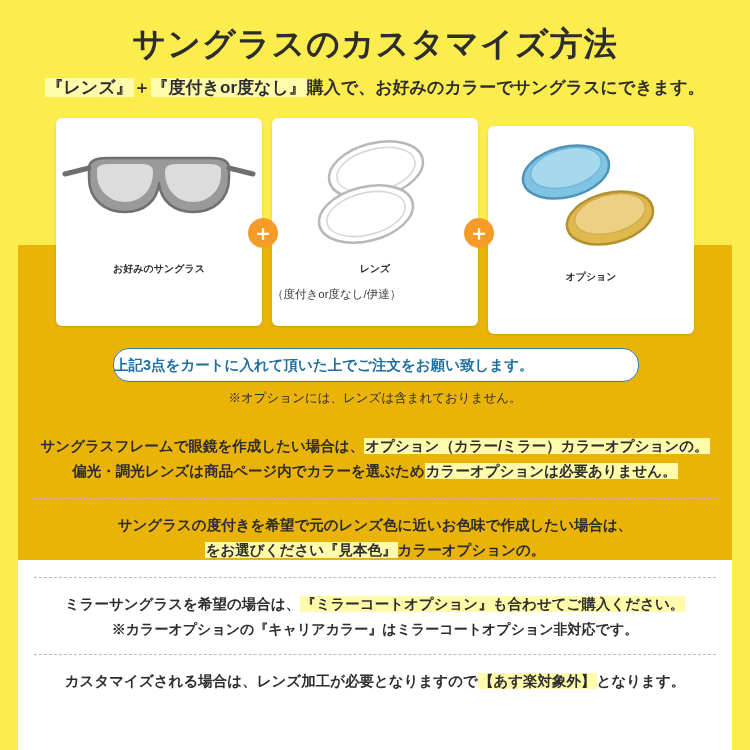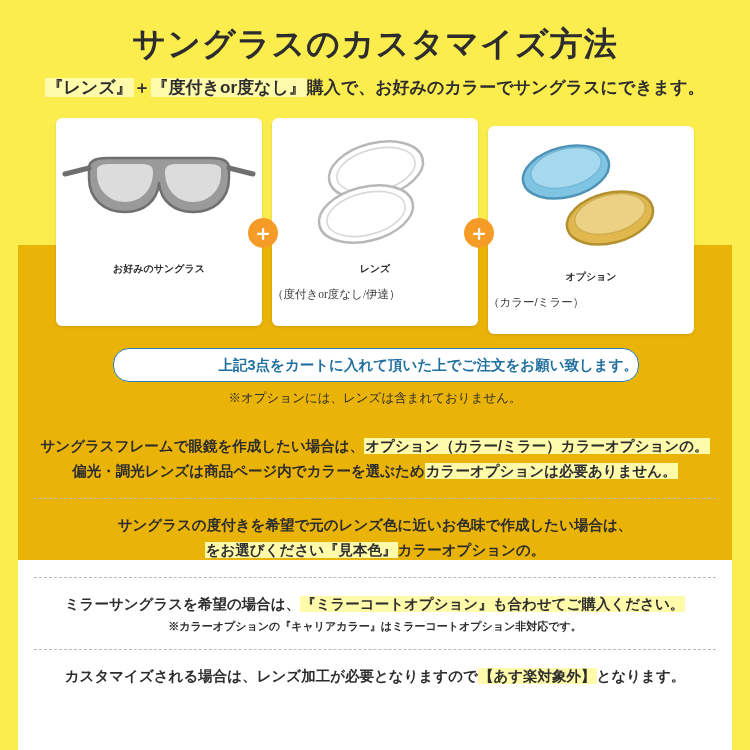--- a/index.html
+++ b/index.html
@@ -89,21 +89,21 @@
   .card {
     position: absolute;
     top: 0;
     background: #ffffff;
     border-radius: 6px;
     box-shadow: 0 1px 3px rgba(0,0,0,0.13);
     width: 206px;
     height: 208px;
   }
   .card.c1 { left: 56px; }
-  .card.c2 { left: 272px; font-family: Liberation Serif, serif; }
+  .card.c2 { left: 272px; }
   .card.c3 { left: 488px; margin-top: 8px; }
   .card-art {
     position: absolute;
     top: 0;
     left: 0;
     width: 206px;
     height: 140px;
   }
   .card-label {
     position: absolute;
@@ -146,21 +146,21 @@
     left: 113px;
     width: 524px;
     height: 32px;
     border: 1px solid #2a7fb8;
     border-radius: 16px;
     background: #ffffff;
     color: #1f6f9f;
     font-size: 14.5px;
     font-weight: bold;
     line-height: 32px;
-    text-align: right;
+    text-align: left;
   }
   .pill-note {
     position: absolute;
     top: 390px;
     left: 0;
     width: 750px;
     text-align: center;
     font-size: 12.5px;
     color: #2f2f2f;
   }
@@ -175,21 +175,21 @@
     padding: 14px 0 13px;
     text-align: center;
   }
   .note-line {
     font-size: 14.5px;
     font-weight: bold;
     color: #2d2d2d;
     line-height: 1.75;
   }
   .note-line.small {
-    font-size: 11px;
+    font-size: 14px;
     font-weight: bold;
   }
   .divider {
     border-top: 1px dashed #bbbbbb;
     height: 0;
     margin: 0 6px;
   }
 </style>
 </head>
 <body>
@@ -246,21 +246,20 @@
           <svg width="206" height="140" viewBox="0 0 206 140">
             <g>
               <ellipse cx="78" cy="46" rx="44" ry="25" transform="rotate(-14 78 46)" fill="#7fc4e3" stroke="#4e94b8" stroke-width="2.5"></ellipse>
               <ellipse cx="78" cy="42" rx="36" ry="19" transform="rotate(-14 78 42)" fill="#a6d8ee" stroke="#74b6d6" stroke-width="1.4"></ellipse>
               <ellipse cx="122" cy="92" rx="44" ry="25" transform="rotate(-14 122 92)" fill="#e0b84e" stroke="#b3902f" stroke-width="2.5"></ellipse>
               <ellipse cx="122" cy="88" rx="36" ry="19" transform="rotate(-14 122 88)" fill="#ecd184" stroke="#cfae4e" stroke-width="1.4"></ellipse>
             </g>
           </svg>
         </div>
         <div class="card-label">オプション</div>
-        <div class="card-sub">（カラー/ミラー）</div>
       </div>
 
       <div class="plus p1">＋</div>
       <div class="plus p2">＋</div>
     </div>
 
     <div class="pill">上記3点をカートに入れて頂いた上でご注文をお願い致します。</div>
     <div class="pill-note">※オプションには、レンズは含まれておりません。</div>
 
     <div class="notes">

